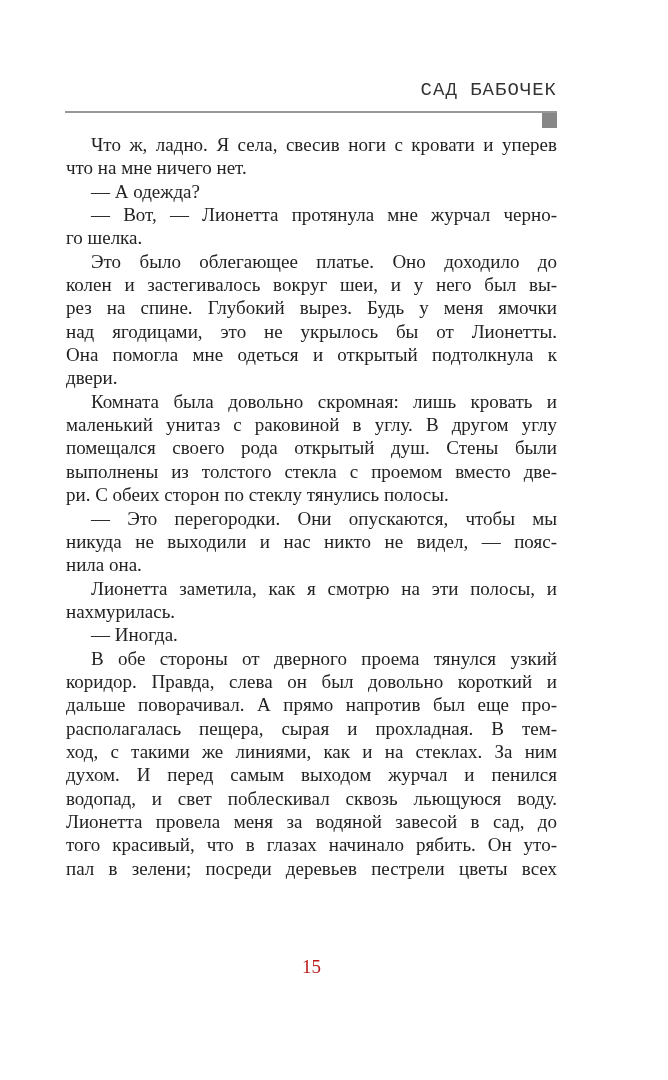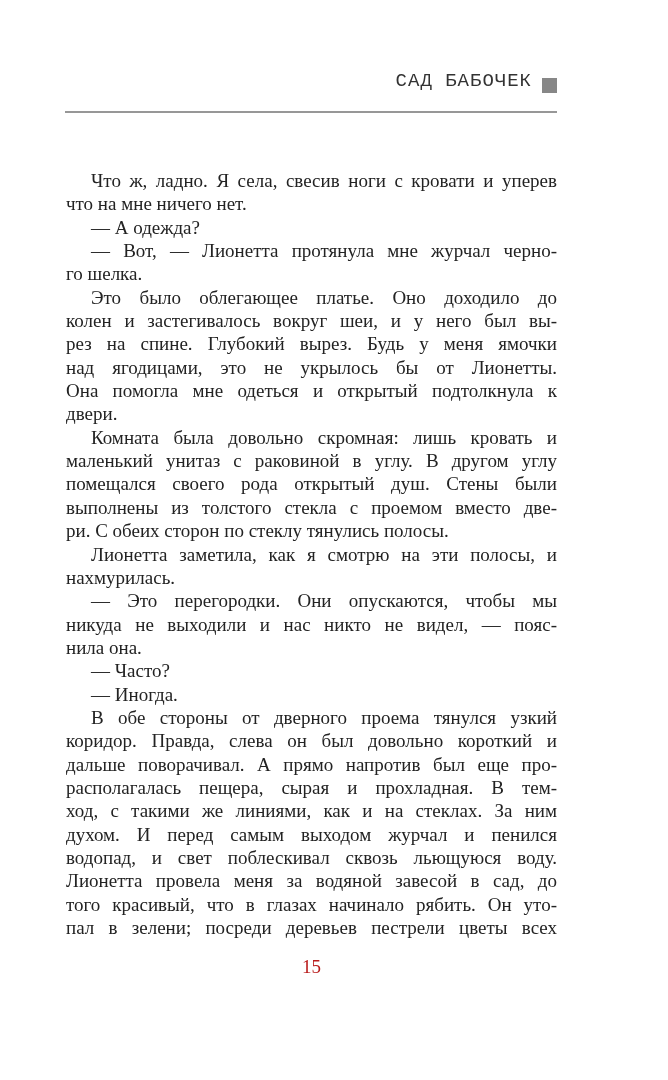--- a/index.html
+++ b/index.html
@@ -11,27 +11,28 @@
     position: relative;
     width: 668px;
     height: 1080px;
     background: #ffffff;
     overflow: hidden;
     font-family: "Liberation Serif", serif;
     color: #232323;
   }
   .running-header {
     position: absolute;
-    top: 71px;
+    top: 80px;
     left: 66px;
     width: 491px;
     display: flex;
     justify-content: flex-end;
     align-items: flex-end;
     gap: 10px;
+    flex-direction: column;
   }
   .running-title {
     font-family: "Liberation Mono", "DejaVu Sans Mono", monospace;
     font-size: 19px;
     letter-spacing: 1px;
     line-height: 1.1;
     color: #333333;
     padding-bottom: 2px;
   }
   .marker-square {
@@ -46,21 +47,20 @@
     left: 65px;
     width: 492px;
     height: 2px;
     background: #979797;
   }
   .body-text {
     position: absolute;
     top: 133px;
     left: 66px;
     width: 491px;
-    margin-top: 36px;
   }
   .line {
     height: 23.35px;
     line-height: 23.35px;
     font-size: 19px;
     overflow: hidden;
     text-align: justify;
     text-align-last: left;
   }
   .line.fill { text-align-last: justify; }
@@ -114,33 +114,30 @@
 
     <div class="para">
       <div class="line first fill">Комната была довольно скромная: лишь кровать и</div>
       <div class="line fill">маленький унитаз с раковиной в углу. В другом углу</div>
       <div class="line fill">помещался своего рода открытый душ. Стены были</div>
       <div class="line fill">выполнены из толстого стекла с проемом вместо две-</div>
       <div class="line">ри. С обеих сторон по стеклу тянулись полосы.</div>
     </div>
 
     <div class="para">
-      <div class="line first fill">Лионетта заметила, как я смотрю на эти полосы, и</div>
-      <div class="line">нахмурилась.</div>
-    </div>
-
-    <div class="para">
       <div class="line first fill">— Это перегородки. Они опускаются, чтобы мы</div>
       <div class="line fill">никуда не выходили и нас никто не видел, — пояс-</div>
       <div class="line">нила она.</div>
     </div>
 
     <div class="para">
-      <div class="line first">— Часто?</div>
+      <div class="line first fill">Лионетта заметила, как я смотрю на эти полосы, и</div>
+      <div class="line">нахмурилась.</div>
     </div>
+
 
     <div class="para">
       <div class="line first">— Иногда.</div>
     </div>
 
     <div class="para">
       <div class="line first fill">В обе стороны от дверного проема тянулся узкий</div>
       <div class="line fill">коридор. Правда, слева он был довольно короткий и</div>
       <div class="line fill">дальше поворачивал. А прямо напротив был еще про-</div>
       <div class="line fill">располагалась пещера, сырая и прохладная. В тем-</div>

